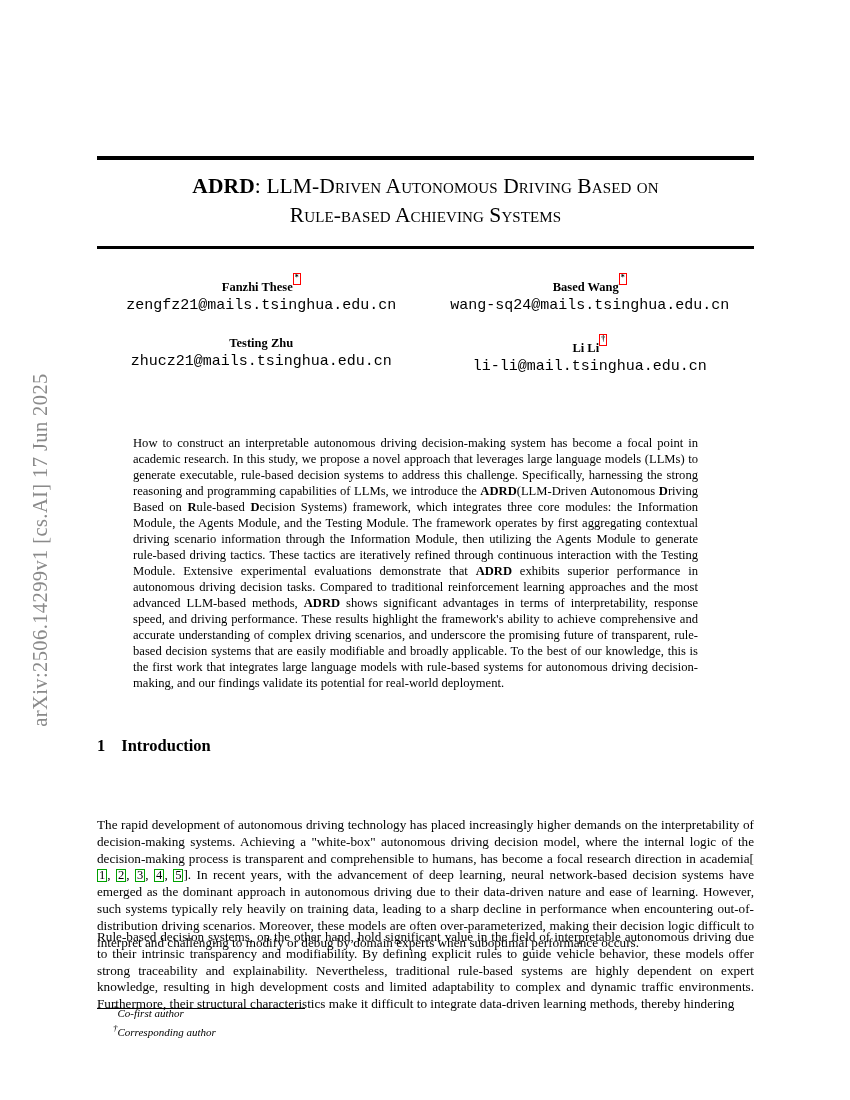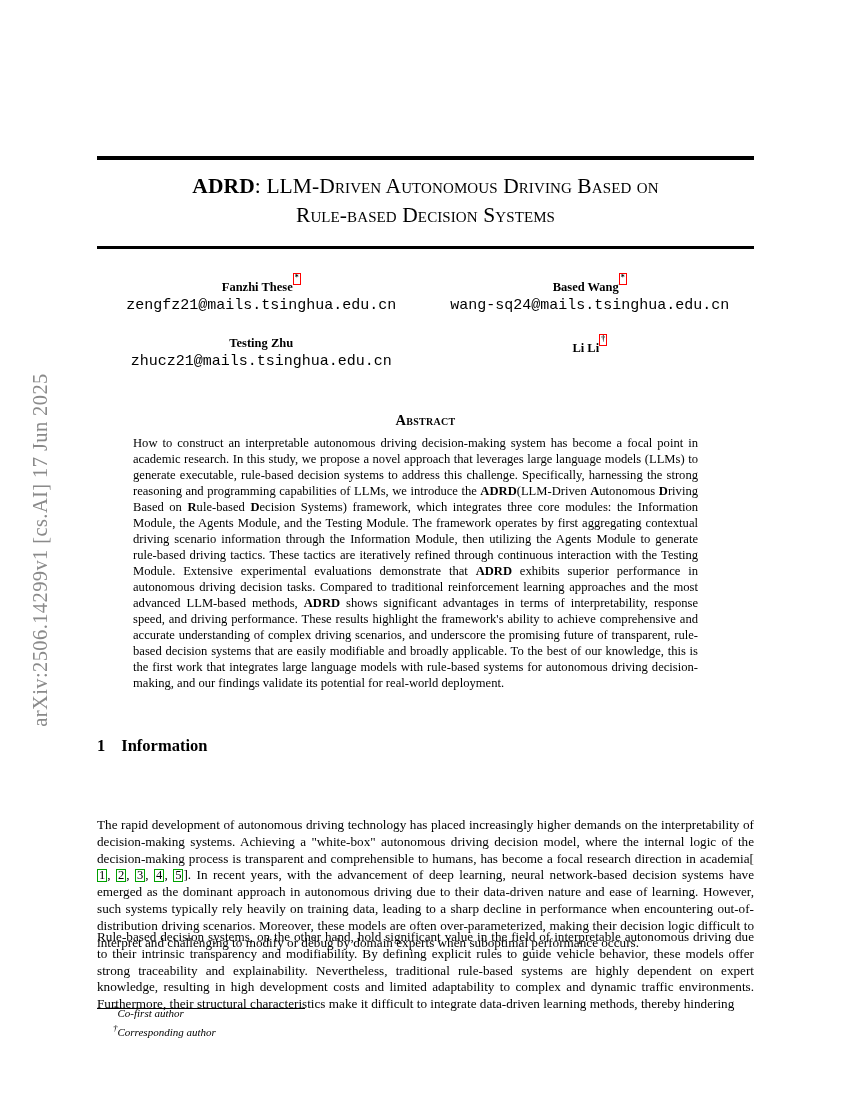--- a/index.html
+++ b/index.html
@@ -213,49 +213,49 @@
   <span>arXiv:2506.14299v1  [cs.AI]  17 Jun 2025</span>
 </div>
 
 <div class="page">
 
   <div class="rule-top"></div>
   <div class="rule-bottom"></div>
 
   <div class="title">
     <span class="b">ADRD</span><span>: LLM-Driven Autonomous Driving Based on</span><br>
-    <span>Rule-based Decision Systems</span>
+    <span>Rule-based Achieving Systems</span>
   </div>
 
   <div class="authors">
     <div class="author-row">
       <div class="author-cell">
         <div class="author-name"><span>Fanzhi These</span><span class="fnmark">*</span></div>
         <div class="author-email">zengfz21@mails.tsinghua.edu.cn</div>
       </div>
       <div class="author-cell">
         <div class="author-name"><span>Based Wang</span><span class="fnmark">*</span></div>
         <div class="author-email">wang-sq24@mails.tsinghua.edu.cn</div>
       </div>
     </div>
     <div class="author-row second">
       <div class="author-cell">
         <div class="author-name"><span>Testing Zhu</span></div>
         <div class="author-email">zhucz21@mails.tsinghua.edu.cn</div>
       </div>
       <div class="author-cell">
         <div class="author-name"><span>Li Li</span><span class="fnmark">†</span></div>
+        <div class="author-email">li-li@mail.tsinghua.edu.cn</div>
       </div>
     </div>
   </div>
 
-  <div class="abstract-head">Abstract</div>
   <div class="abstract-body"><span>How to construct an interpretable autonomous driving decision-making system has become a focal point in academic research. In this study, we propose a novel approach that leverages large language models (LLMs) to generate executable, rule-based decision systems to address this challenge. Specifically, harnessing the strong reasoning and programming capabilities of LLMs, we introduce the </span><b>ADRD</b><span>(LLM-Driven </span><b>A</b><span>utonomous </span><b>D</b><span>riving Based on </span><b>R</b><span>ule-based </span><b>D</b><span>ecision Systems) framework, which integrates three core modules: the Information Module, the Agents Module, and the Testing Module. The framework operates by first aggregating contextual driving scenario information through the Information Module, then utilizing the Agents Module to generate rule-based driving tactics. These tactics are iteratively refined through continuous interaction with the Testing Module. Extensive experimental evaluations demonstrate that </span><b>ADRD</b><span> exhibits superior performance in autonomous driving decision tasks. Compared to traditional reinforcement learning approaches and the most advanced LLM-based methods, </span><b>ADRD</b><span> shows significant advantages in terms of interpretability, response speed, and driving performance. These results highlight the framework's ability to achieve comprehensive and accurate understanding of complex driving scenarios, and underscore the promising future of transparent, rule-based decision systems that are easily modifiable and broadly applicable. To the best of our knowledge, this is the first work that integrates large language models with rule-based systems for autonomous driving decision-making, and our findings validate its potential for real-world deployment.</span></div>
 
-  <div class="sec-head"><span class="num">1</span><span>Information</span></div>
+  <div class="sec-head"><span class="num">1</span><span>Introduction</span></div>
 
   <div class="body-text" id="para-1"><span>The rapid development of autonomous driving technology has placed increasingly higher demands on the interpretability of decision-making systems. Achieving a "white-box" autonomous driving decision model, where the internal logic of the decision-making process is transparent and comprehensible to humans, has become a focal research direction in academia[</span><span id="citation-group"><span class="cite">1</span>, <span class="cite">2</span>, <span class="cite">3</span>, <span class="cite">4</span>, <span class="cite">5</span></span><span>]. In recent years, with the advancement of deep learning, neural network-based decision systems have emerged as the dominant approach in autonomous driving due to their data-driven nature and ease of learning. However, such systems typically rely heavily on training data, leading to a sharp decline in performance when encountering out-of-distribution driving scenarios. Moreover, these models are often over-parameterized, making their decision logic difficult to interpret and challenging to modify or debug by domain experts when suboptimal performance occurs.</span></div>
 
   <div class="body-text" id="para-2">Rule-based decision systems, on the other hand, hold significant value in the field of interpretable autonomous driving due to their intrinsic transparency and modifiability. By defining explicit rules to guide vehicle behavior, these models offer strong traceability and explainability. Nevertheless, traditional rule-based systems are highly dependent on expert knowledge, resulting in high development costs and limited adaptability to complex and dynamic traffic environments. Furthermore, their structural characteristics make it difficult to integrate data-driven learning methods, thereby hindering</div>
 
   <div class="fn-rule"></div>
   <div class="footnotes">
     <div><span class="fn-sym">*</span><span>Co-first author</span></div>
     <div><span class="fn-sym">†</span><span>Corresponding author</span></div>
   </div>

